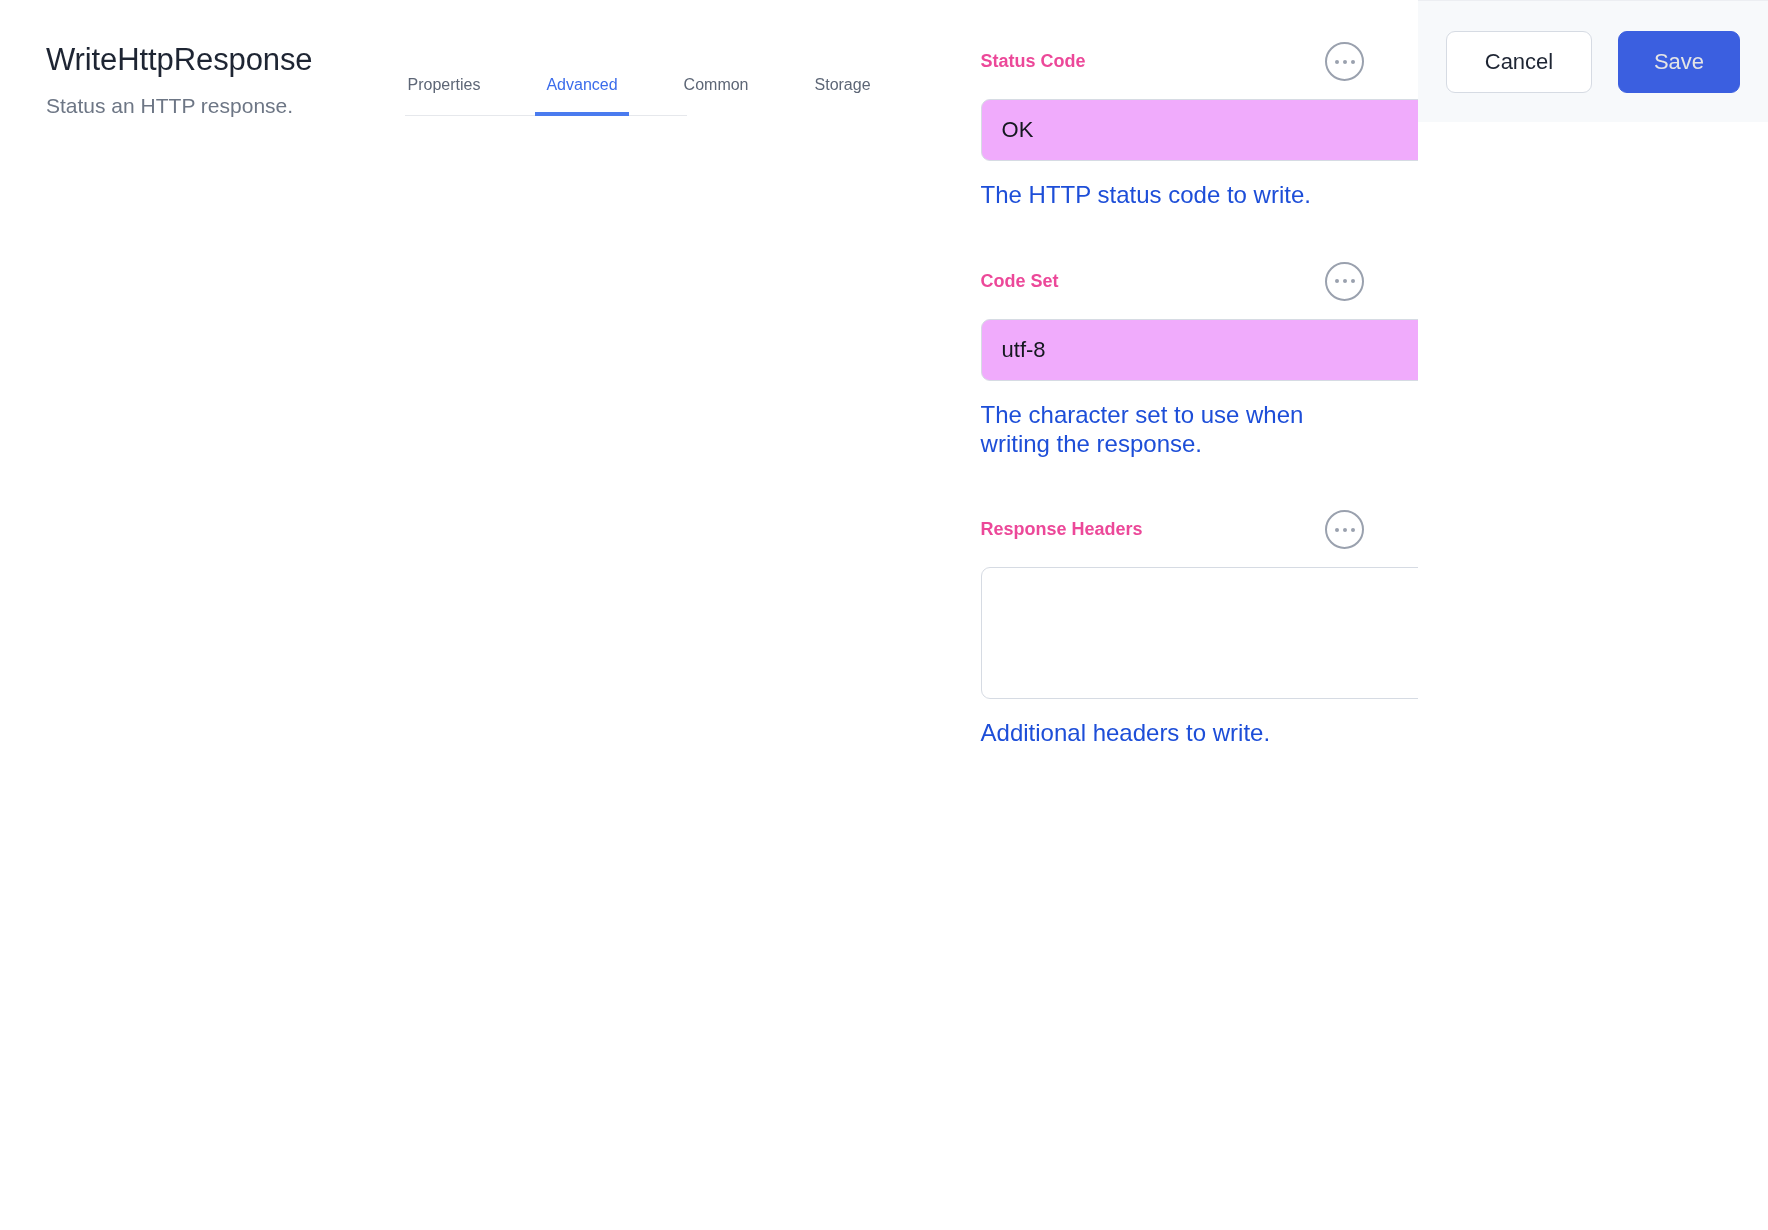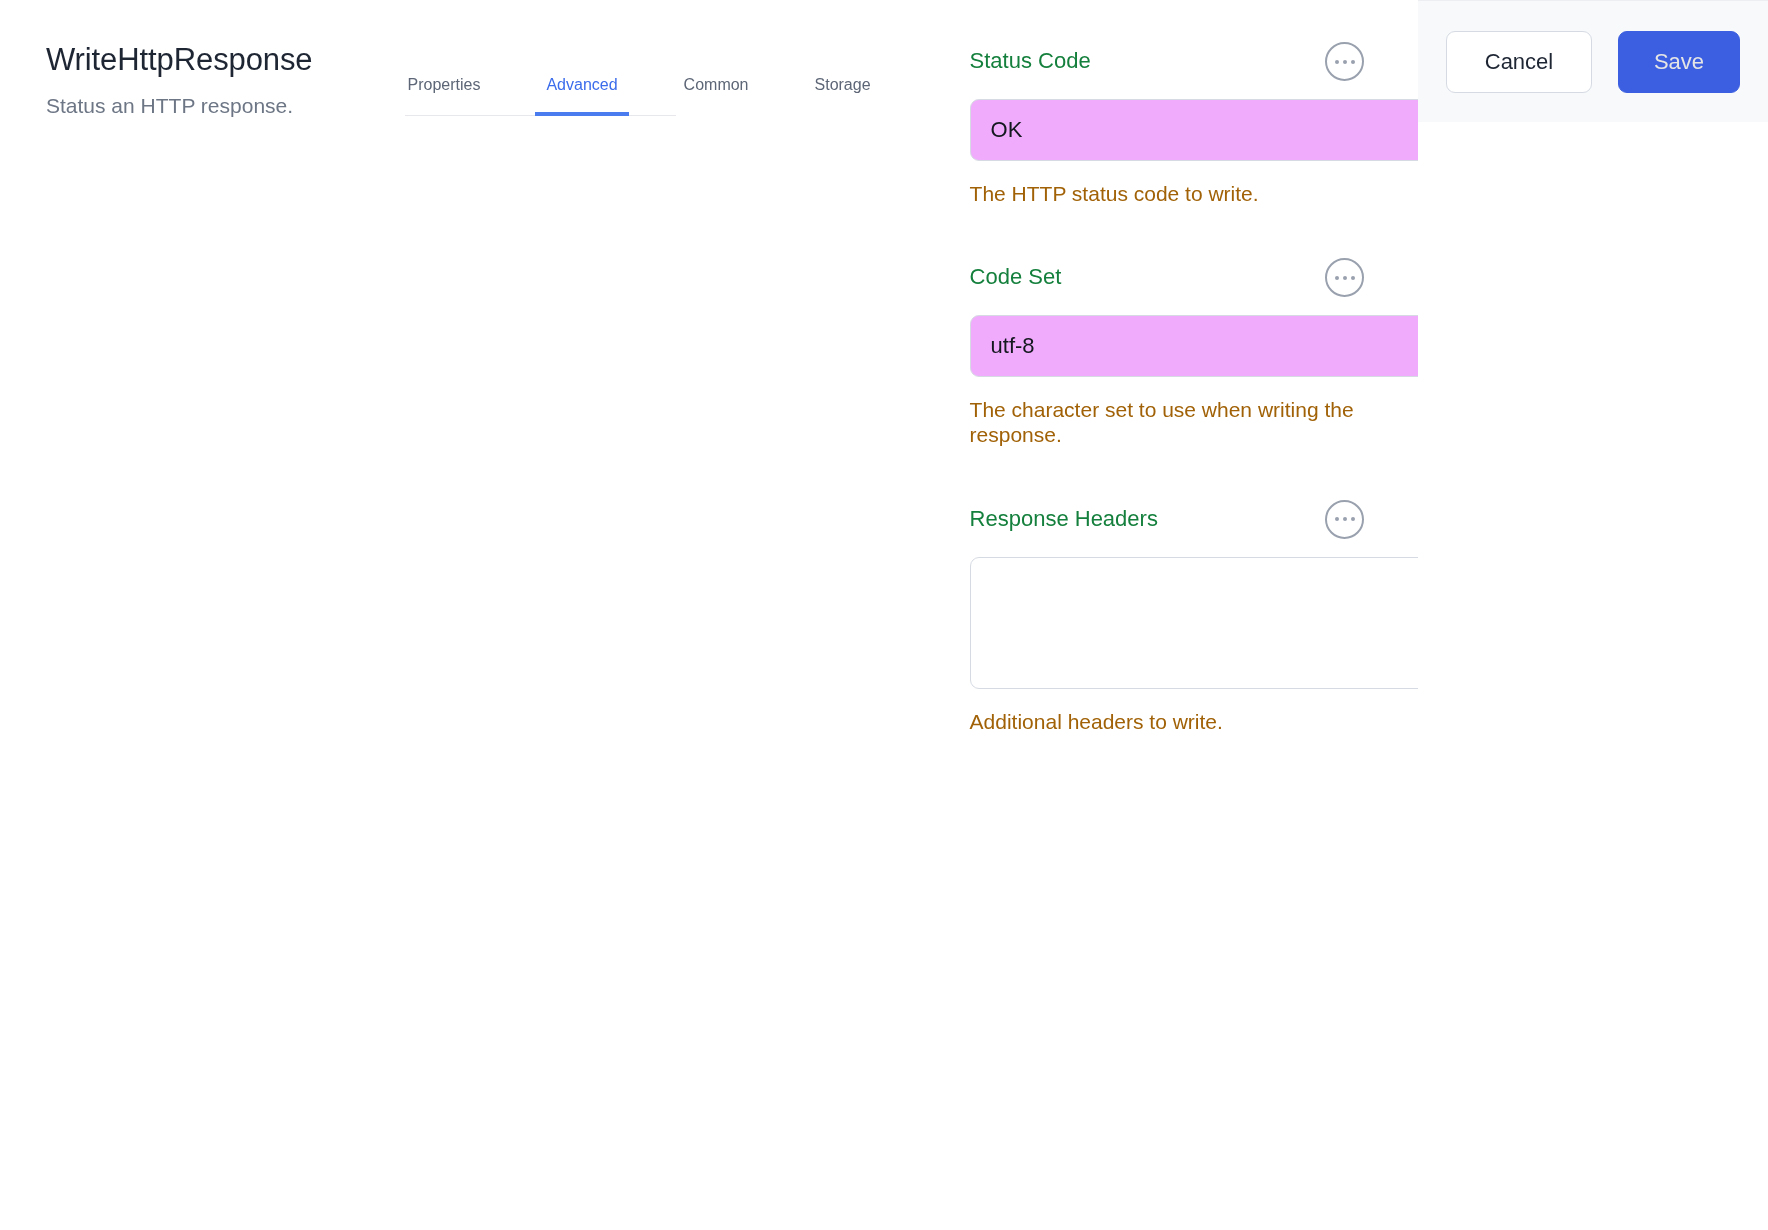--- a/index.html
+++ b/index.html
@@ -59,21 +59,21 @@
     font-size: 16px;
     color: #5d6676;
     padding: 0 3px 22px 3px;
     margin-right: 60px;
     cursor: pointer;
     white-space: nowrap;
     background: none;
     border: none;
     font-family: inherit;
   }
-  .tab:last-child { margin-right: 4px; }
+  .tab:last-child { margin-right: 15px; }
   .tab.active { color: #3b6ceb; }
   .tab.active::after {
     content: "";
     position: absolute;
     left: -8px; right: -8px; bottom: 0;
     height: 4px;
     background: #4a7bef;
     z-index: 2;
   }
 
@@ -83,27 +83,28 @@
     padding: 0 46px;
     overflow: hidden;
   }
   .field { position: relative; }
   .field-row {
     display: flex;
     align-items: center;
     justify-content: space-between;
   }
   .field-label {
-    font-size: 22px;
-    color: #15803d;
+    font-size: 18px;
+    color: #ec4899;
     line-height: 1.2;
+    font-weight: bold;
   }
   .field-help {
-    font-size: 21px;
-    color: #a16207;
+    font-size: 24px;
+    color: #1d4ed8;
     line-height: 1.2;
   }
 
   
   .ellipsis-btn {
     width: 39px; height: 39px;
     border-radius: 50%;
     border: 2px solid #9aa1ae;
     display: flex;
     align-items: center;

